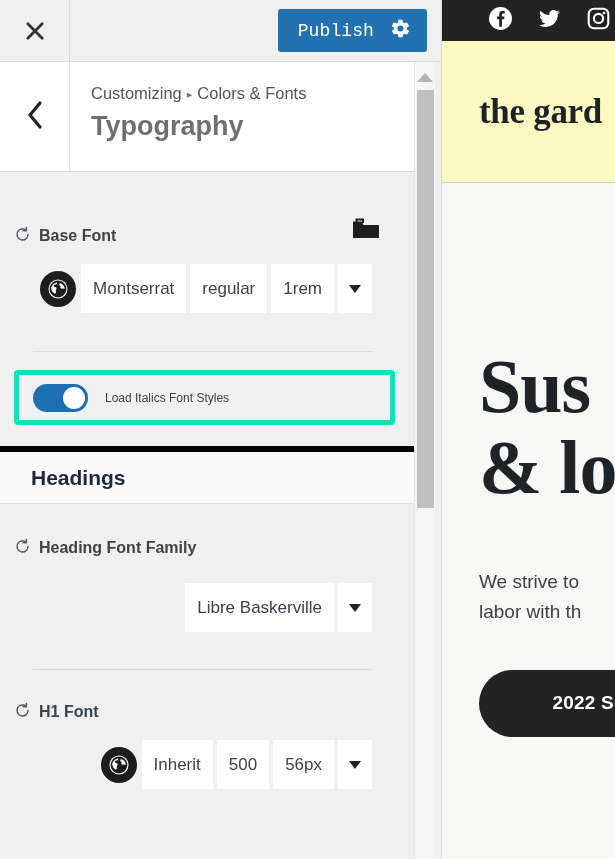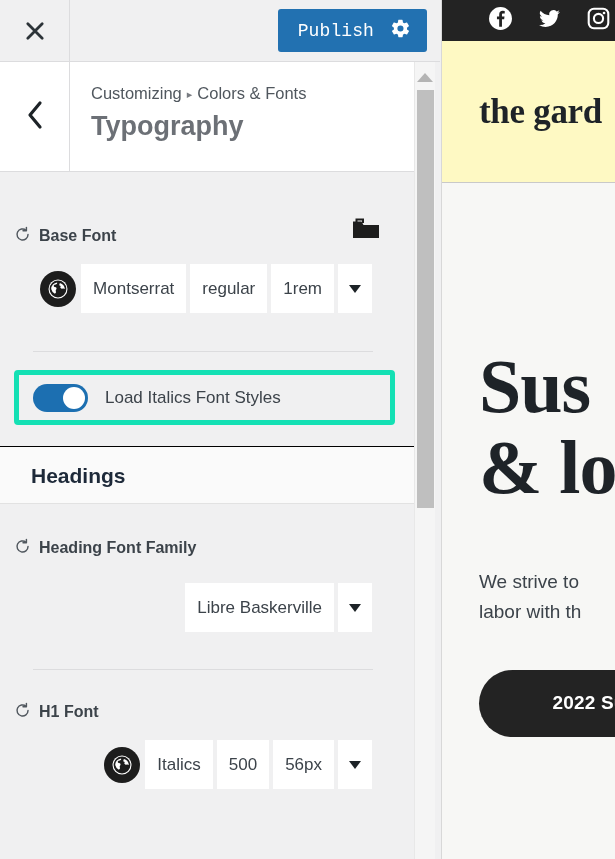--- a/index.html
+++ b/index.html
@@ -221,30 +221,30 @@
     cursor: pointer;
   }
   .switch .knob {
     position: absolute;
     right: 3px; top: 3px;
     width: 22px; height: 22px;
     border-radius: 50%;
     background: #ffffff;
   }
   #toggle-label {
-    font-size: 17px;
+    font-size: 12px;
     color: #3c434a;
     line-height: 1;
     white-space: nowrap;
   }
 
   
   .subsection {
     background: #fafafa;
-    border-top: 1px solid #000000;
+    border-top: 6px solid #000000;
     border-bottom: 1px solid #e2e2e2;
     height: 58px;
     display: flex;
     align-items: center;
     padding-left: 31px;
   }
   .subsection-title {
     font-size: 21px;
     font-weight: bold;
     color: #1d2939;
@@ -500,21 +500,21 @@
           </div>
         </div>
 
         <div class="font-row" style="margin-top:17px;">
           <span class="globe">
             <svg width="24" height="24" viewBox="0 0 24 24">
               <circle cx="12" cy="12" r="9.5" fill="#ffffff"></circle>
               <path fill="#1d1d1d" d="M12 3.6a8.4 8.4 0 0 0-8.4 8.4 8.4 8.4 0 0 0 8.4 8.4 8.4 8.4 0 0 0 8.4-8.4A8.4 8.4 0 0 0 12 3.6zm-.9 1.8v1.3l-1.2.9-1.5.2-.8 1.2.9 1.1 1.6.2.5 1.5-.9 1.4.3 2.2-1.1 1.3A6.8 6.8 0 0 1 5.2 12a6.8 6.8 0 0 1 5.9-6.6zm2.8.5a6.8 6.8 0 0 1 4.9 6.1l-1.3-.6-1.8.3-1.4-1 .4-1.6-1.5-.8.3-1.4z"></path>
             </svg>
           </span>
-          <span class="fbox">Italics</span>
+          <span class="fbox">Inherit</span>
           <span class="fbox">500</span>
           <span class="fbox">56px</span>
           <span class="fcaret">
             <span class="caret-glyph"></span>
           </span>
         </div>
       </div>
 
     </div>
 

